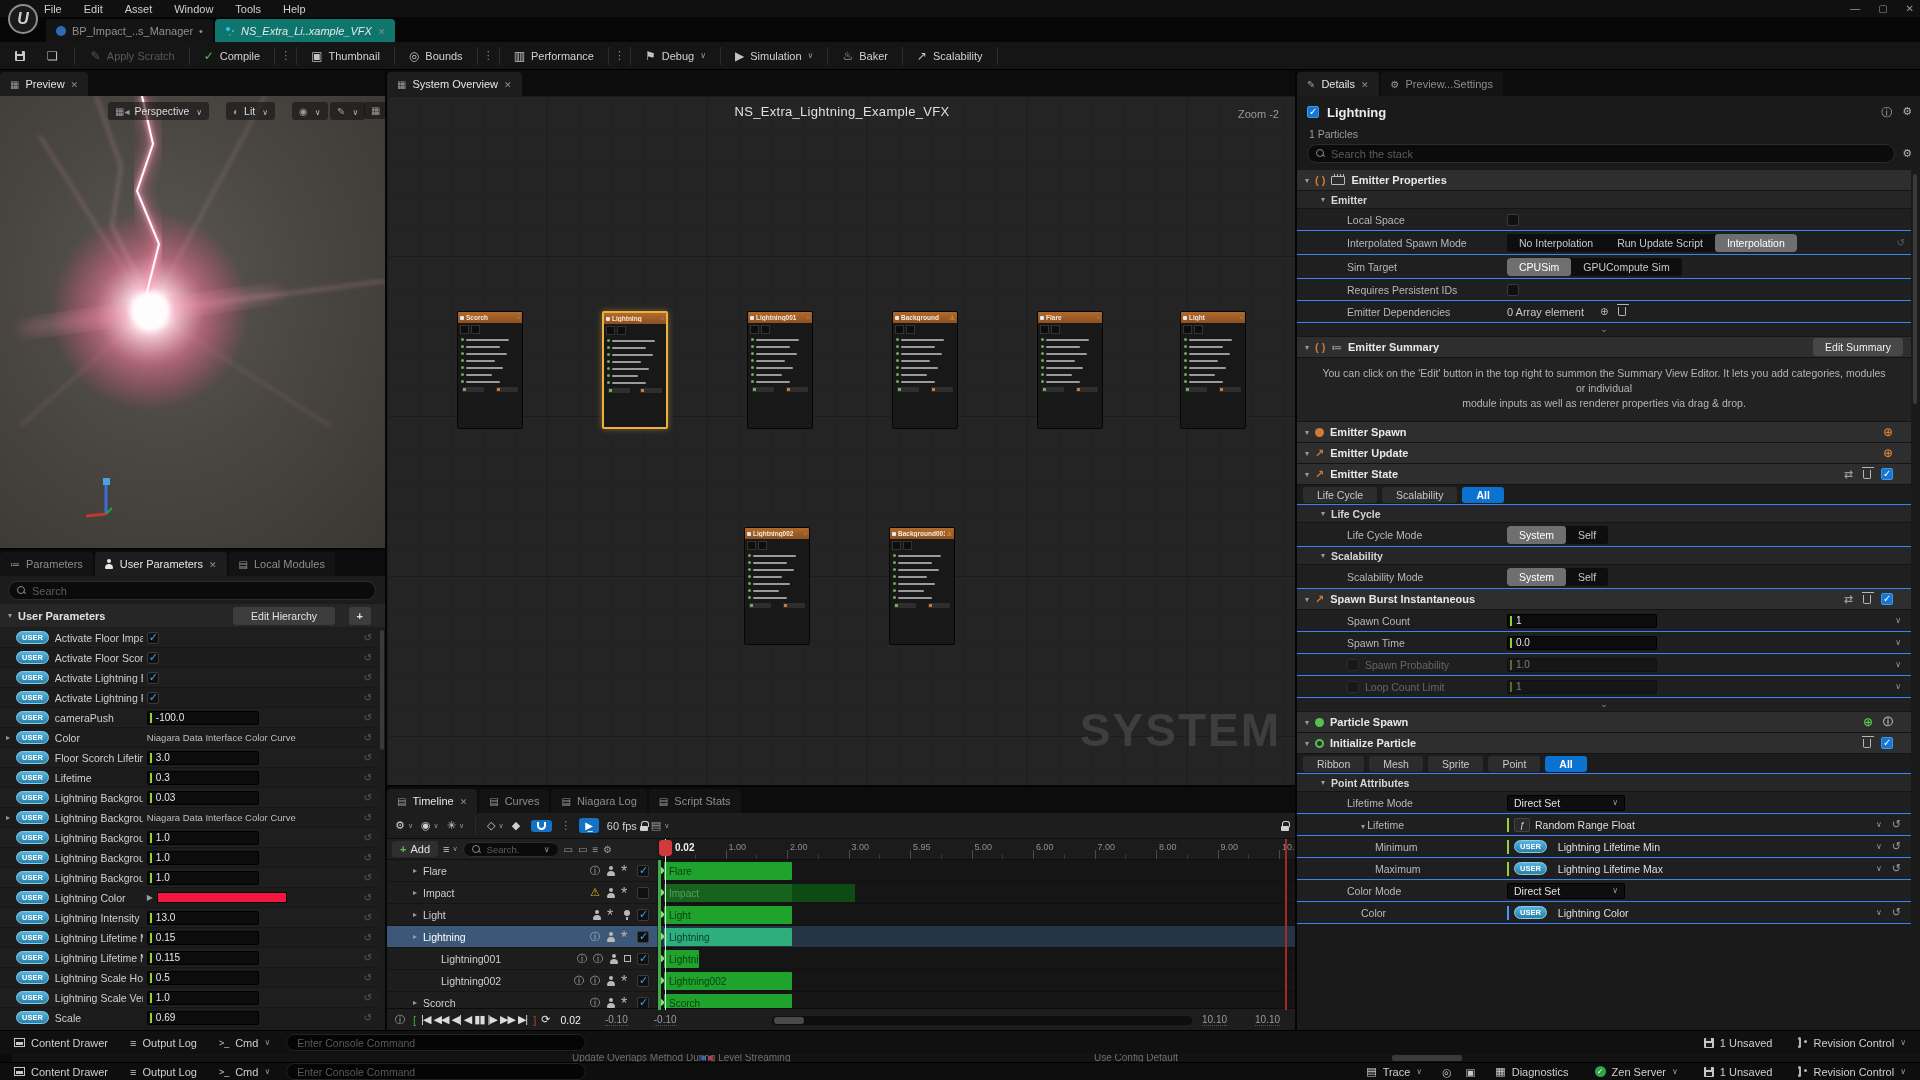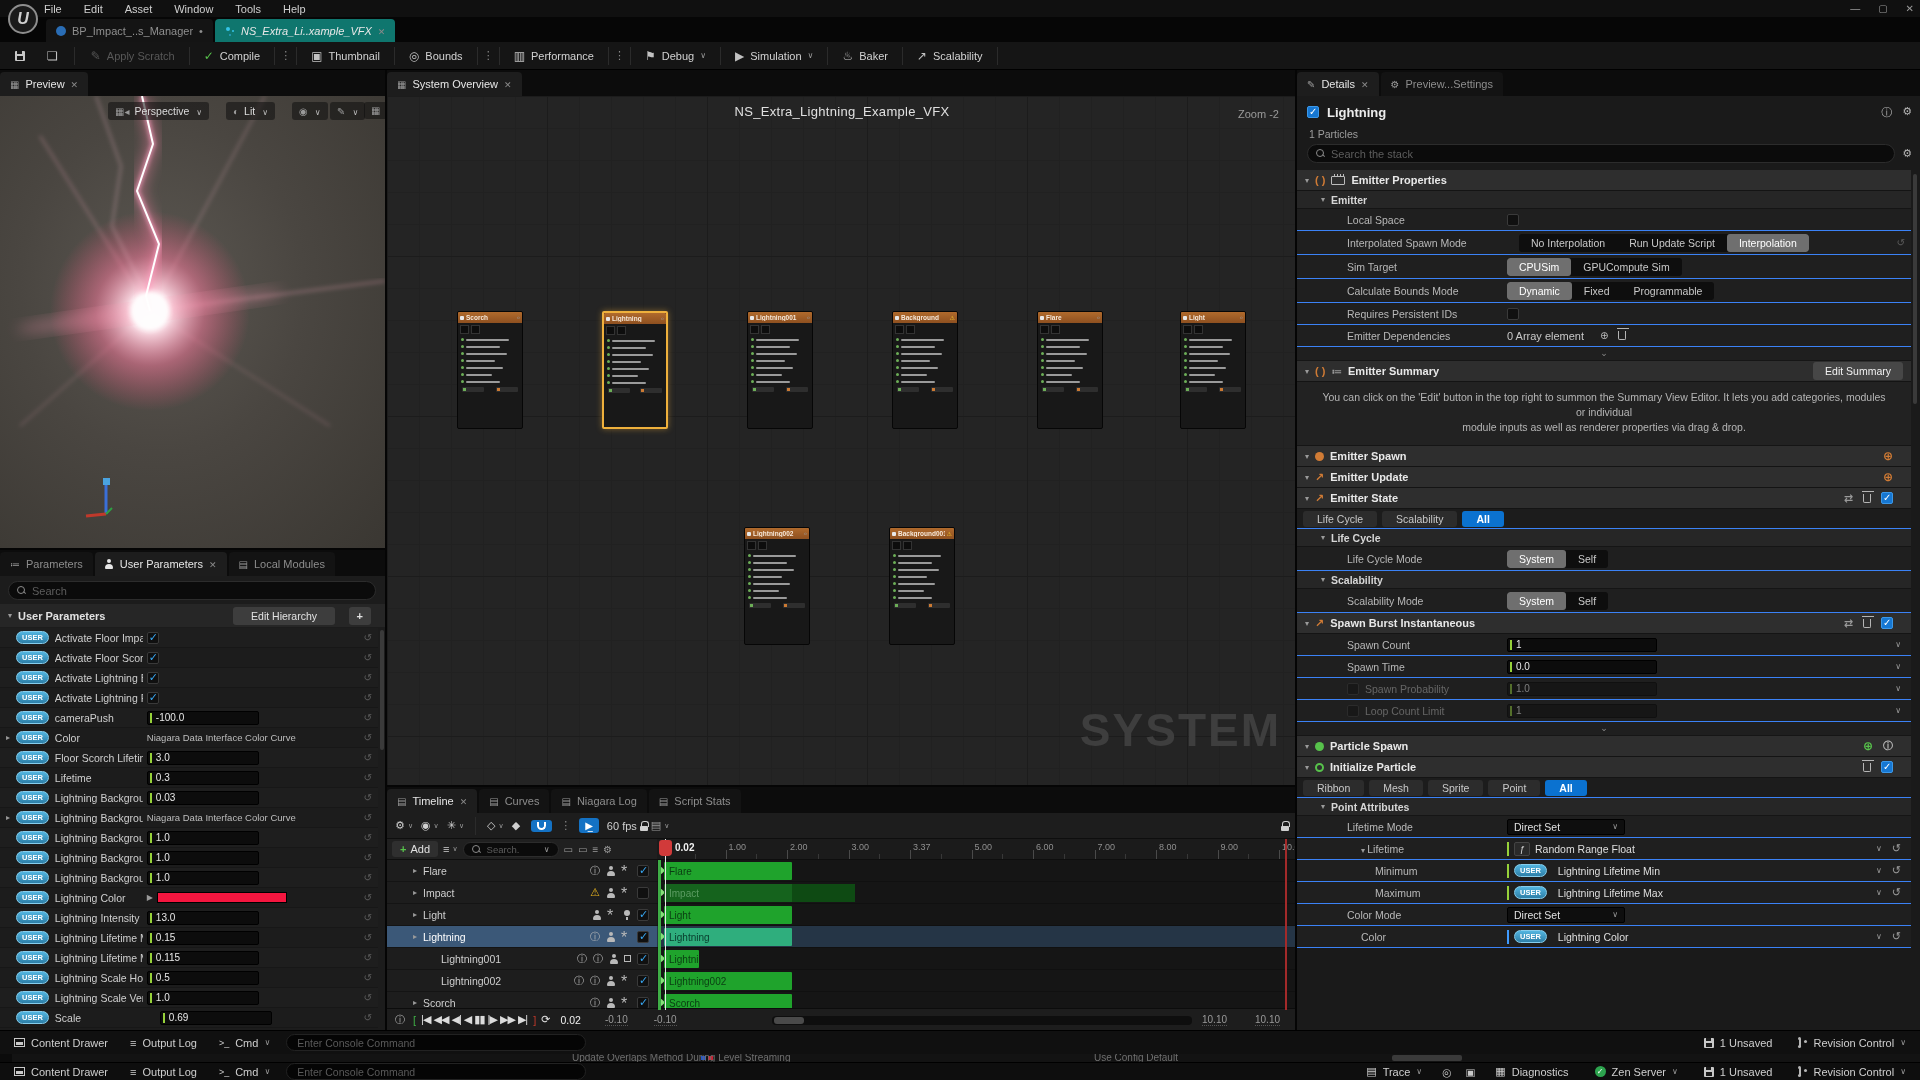--- a/index.html
+++ b/index.html
@@ -606,21 +606,21 @@
             <span class="accent"></span>
             <span>1.0</span>
           </span>
         </span>
         <span class="reset">↺</span>
       </div>
       <div class="prow" style="top: 380px;">
         <span class="expander" style="margin-left: 6px;"></span>
         <span class="pill">USER</span>
         <span class="pname">Scale</span>
-        <span class="row" style="margin-left: 17px;">
+        <span class="row" style="margin-left: 4px;">
           <span class="numbox">
             <span class="accent"></span>
             <span>0.69</span>
           </span>
         </span>
         <span class="reset">↺</span>
       </div>
     </div>
   <div class="scrollv" style="top:80px;height:120px;"></div>
 </div>
@@ -1075,21 +1075,21 @@
       <span class="tick" style="left: 68.5px;"></span>
       <span class="ticklab" style="left: 71.5px;">1.00</span>
       <span class="tick minor" style="left: 37.75px;"></span>
       <span class="tick" style="left: 130px;"></span>
       <span class="ticklab" style="left: 133px;">2.00</span>
       <span class="tick minor" style="left: 99.25px;"></span>
       <span class="tick" style="left: 191.5px;"></span>
       <span class="ticklab" style="left: 194.5px;">3.00</span>
       <span class="tick minor" style="left: 160.75px;"></span>
       <span class="tick" style="left: 253px;"></span>
-      <span class="ticklab" style="left: 256px;">3.37</span>
+      <span class="ticklab" style="left: 256px;">5.95</span>
       <span class="tick minor" style="left: 222.25px;"></span>
       <span class="tick" style="left: 314.5px;"></span>
       <span class="ticklab" style="left: 317.5px;">5.00</span>
       <span class="tick minor" style="left: 283.75px;"></span>
       <span class="tick" style="left: 376px;"></span>
       <span class="ticklab" style="left: 379px;">6.00</span>
       <span class="tick minor" style="left: 345.25px;"></span>
       <span class="tick" style="left: 437.5px;"></span>
       <span class="ticklab" style="left: 440.5px;">7.00</span>
       <span class="tick minor" style="left: 406.75px;"></span>
@@ -1271,42 +1271,34 @@
         <span class="rowright"></span>
       </div>
       <div class="d-sub">
         <span class="caret">▾</span>
         <span>Emitter</span>
       </div>
       <div class="d-row">
         <span class="lbl">Local Space</span>
         <span class="cbx"></span>
       </div>
-      <div class="d-row" style="height: 24px; gap: 12px;">
+      <div class="d-row" style="height: 24px;">
         <span class="lbl">Interpolated Spawn Mode</span>
         <span class="segwrap">
           <span class="seg">No Interpolation</span>
           <span class="seg">Run Update Script</span>
           <span class="seg on">Interpolation</span>
         </span>
         <span class="reset">↺</span>
       </div>
       <div class="d-row" style="height: 24px;">
         <span class="lbl">Sim Target</span>
         <span class="segwrap">
           <span class="seg on">CPUSim</span>
           <span class="seg">GPUCompute Sim</span>
-        </span>
-      </div>
-      <div class="d-row" style="height: 24px;">
-        <span class="lbl">Calculate Bounds Mode</span>
-        <span class="segwrap">
-          <span class="seg on">Dynamic</span>
-          <span class="seg">Fixed</span>
-          <span class="seg">Programmable</span>
         </span>
       </div>
       <div class="d-row">
         <span class="lbl">Requires Persistent IDs</span>
         <span class="cbx"></span>
       </div>
       <div class="d-row">
         <span class="lbl">Emitter Dependencies</span>
         <span>0 Array element</span>
         <span class="row" style="gap: 10px; margin-left: 16px;">

